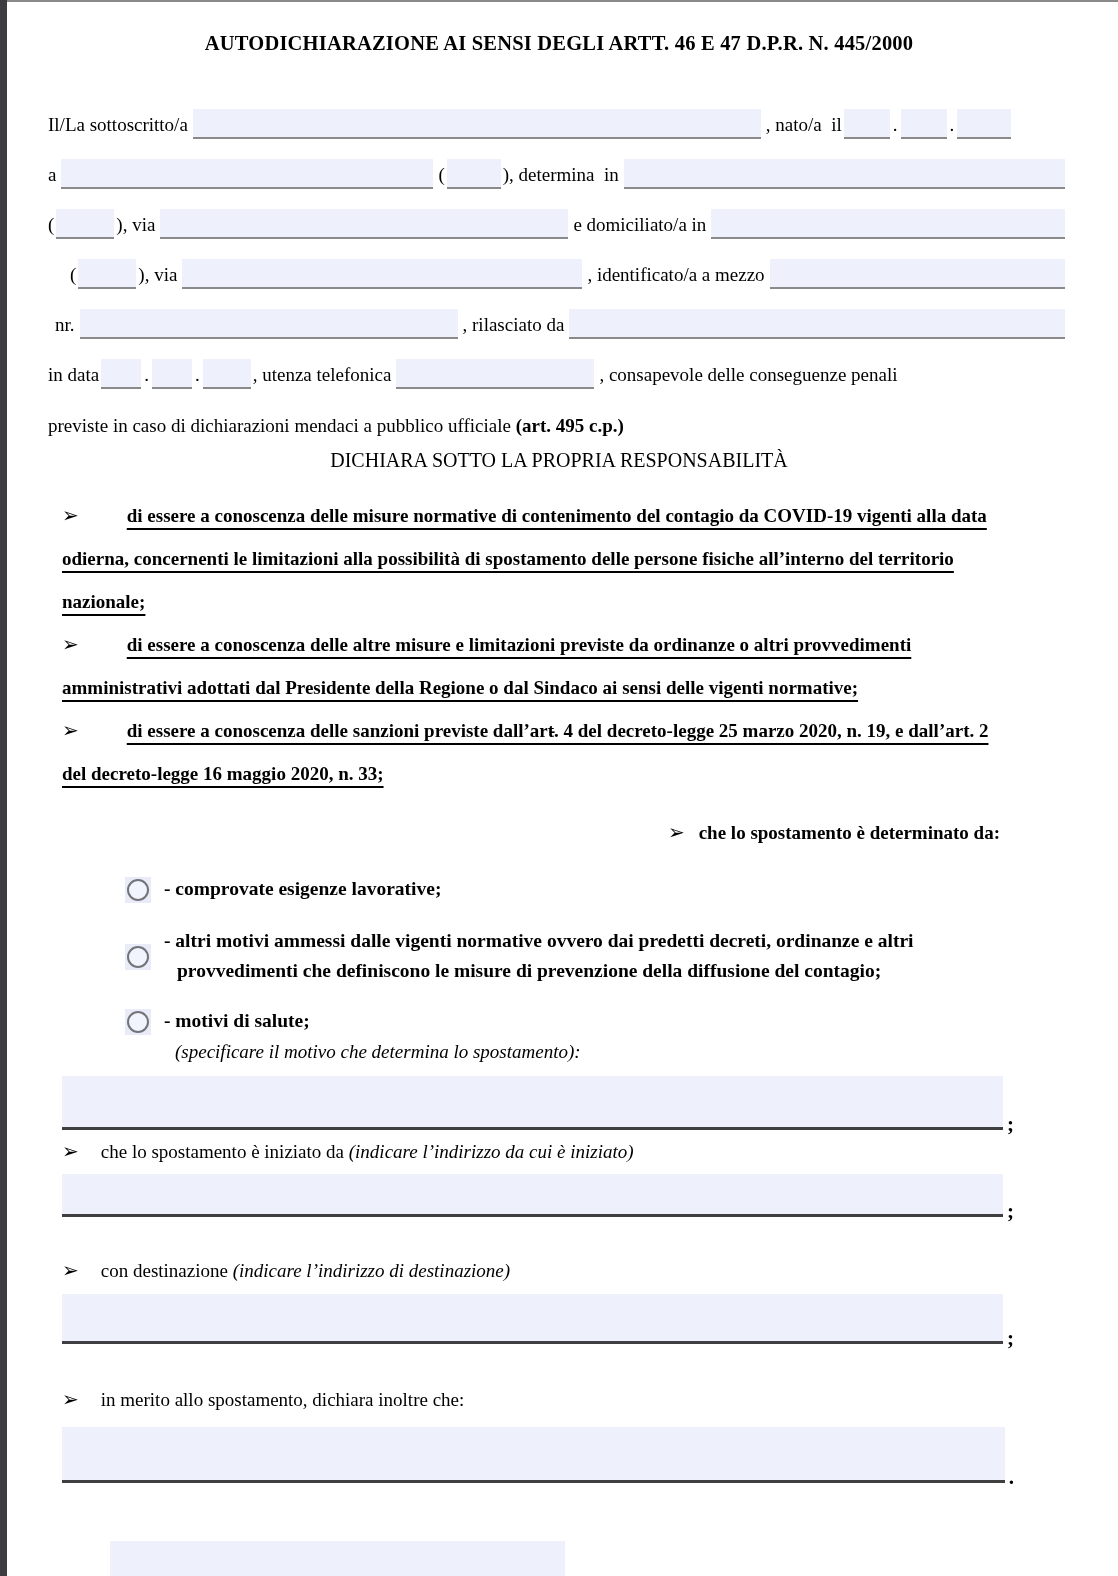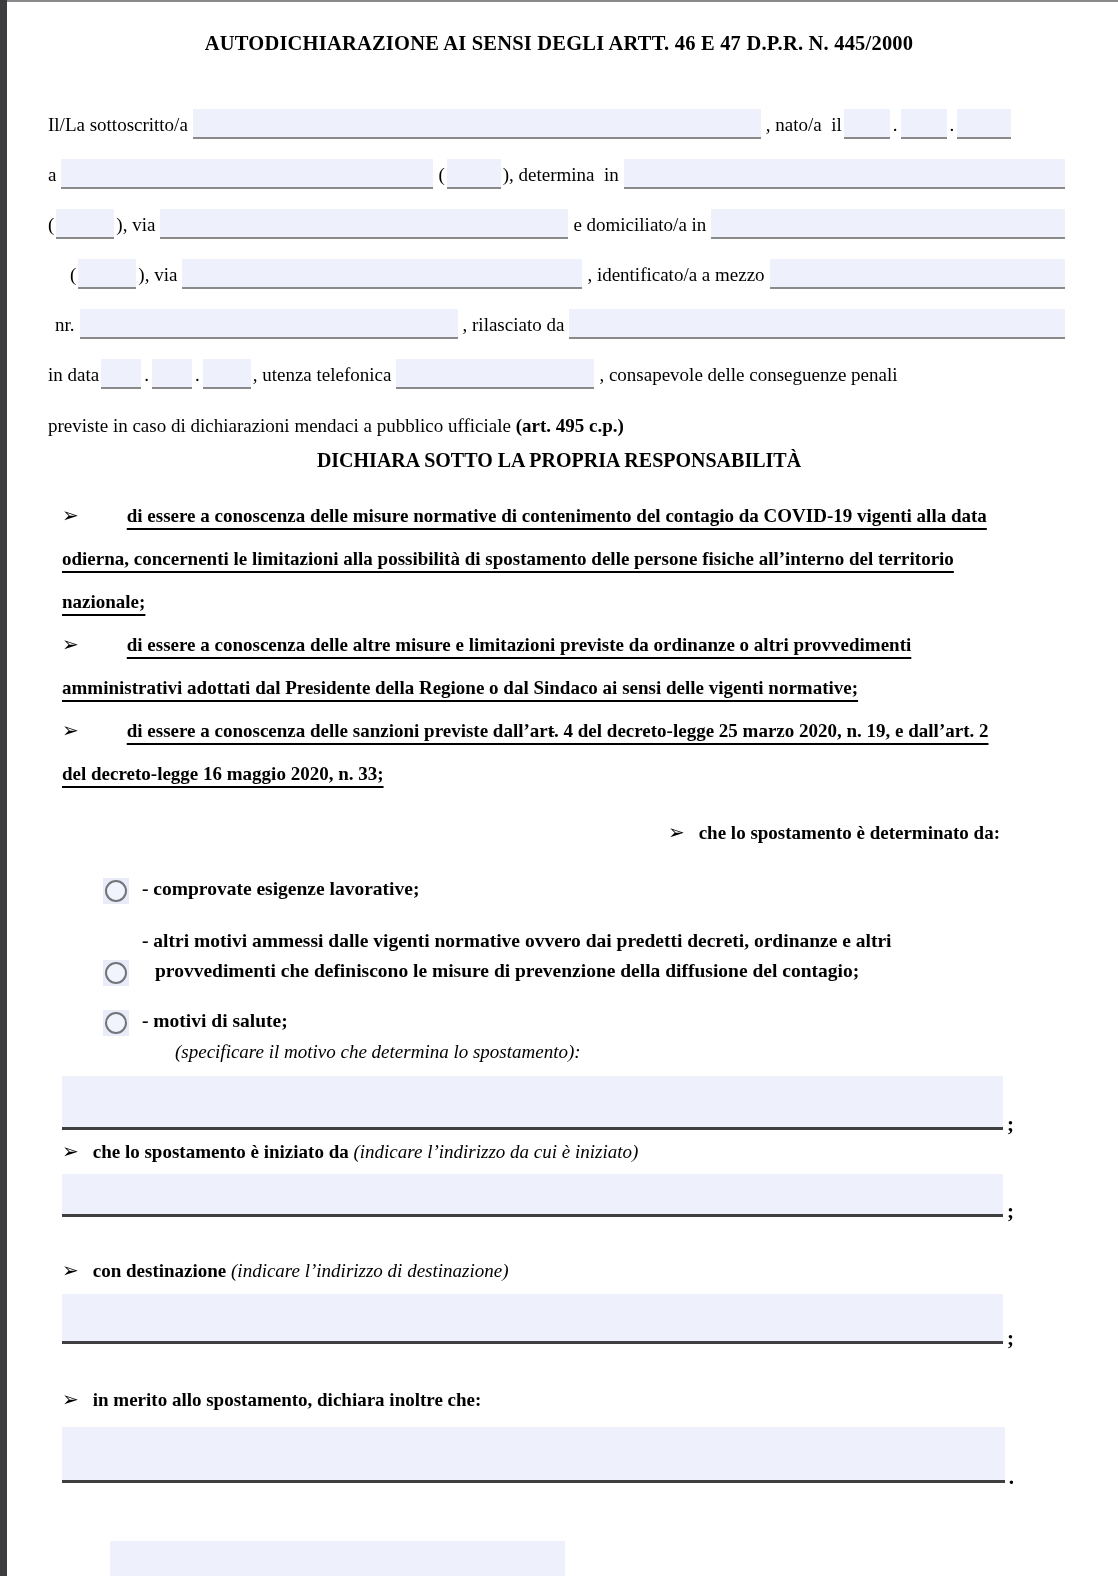--- a/index.html
+++ b/index.html
@@ -41,41 +41,41 @@
     transform: translateY(8px);
     margin: 0 5px;
   }
   .f.nomargin { margin: 0 2px; }
   .grow { flex: 1 1 auto; }
   .dotsep { margin: 0 1px; }
   .previste { margin: 10px 0 0 0; line-height: 30px; }
   h2.heading {
     margin: 8px 0 0 0;
     text-align: center;
-    font-size: 20px; font-weight: bold;
+    font-size: 20px; font-weight: normal;
   }
   .decl {
     margin: 0 70px 0 14px;
     font-weight: bold;
     line-height: 43px;
   }
   .decl.first { margin-top: 22px; }
   .bullet { font-weight: normal; font-size: 20px; }
   .tab { display: inline-block; width: 48px; }
   .tab-sm { display: inline-block; width: 14px; }
   .decl-text {
     text-decoration: underline;
     text-decoration-thickness: 2px;
     text-underline-offset: 6px;
   }
   .stray-dash { position: absolute; left: 549px; top: 718px; font-weight: bold; }
   .motivi-lead { margin: 16px 70px 0 14px; font-weight: bold; line-height: 43px; text-align: right; }
   .radio-row {
-    display: flex; align-items: flex-end;
-    margin-left: 55px; margin-top: 20px;
+    display: flex; align-items: center;
+    margin-left: 77px; margin-top: 20px;
   }
   .radio-row.row3 { margin-top: 22px; }
   .radio-box {
     width: 26px; height: 26px; flex: 0 0 26px;
     background: #e9ecf8;
     display: inline-flex; align-items: center; justify-content: center;
     margin-top: 2px;
   }
   .radio-circle {
     width: 22px; height: 22px;
@@ -102,21 +102,21 @@
     background: #eef0fb;
     border-bottom: 3px solid #3f3f41;
   }
   .ta.h1x { height: 54px; } .ta.h2x { height: 43px; }
   .ta.h3x { height: 50px; } .ta.h4x { height: 56px; }
   .punct {
     font-weight: bold; font-size: 21px;
     line-height: 14px; margin-left: 4px; margin-bottom: -1px;
   }
   .sub-bullet { margin: 0 40px 0 14px; line-height: 30px; }
-  .sub-bullet .bold { font-weight: bold; }
+  .sub-bullet .bold { font-weight: normal; margin-left: 8px; }
   .sub-bullet .ital { font-style: italic; }
   .mt-b5 { margin-top: 6px; margin-bottom: 7px; }
   .mt-b6 { margin-top: 38px; margin-bottom: 8px; }
   .mt-b7 { margin-top: 40px; margin-bottom: 12px; }
   .ta1-m { margin-top: 10px; }
   .footer { display: flex; margin-top: 58px; }
   .sig-left { width: 460px; margin-left: 62px; }
   .sig-field {
     width: 455px; height: 37px;
     background: #eef0fb;

